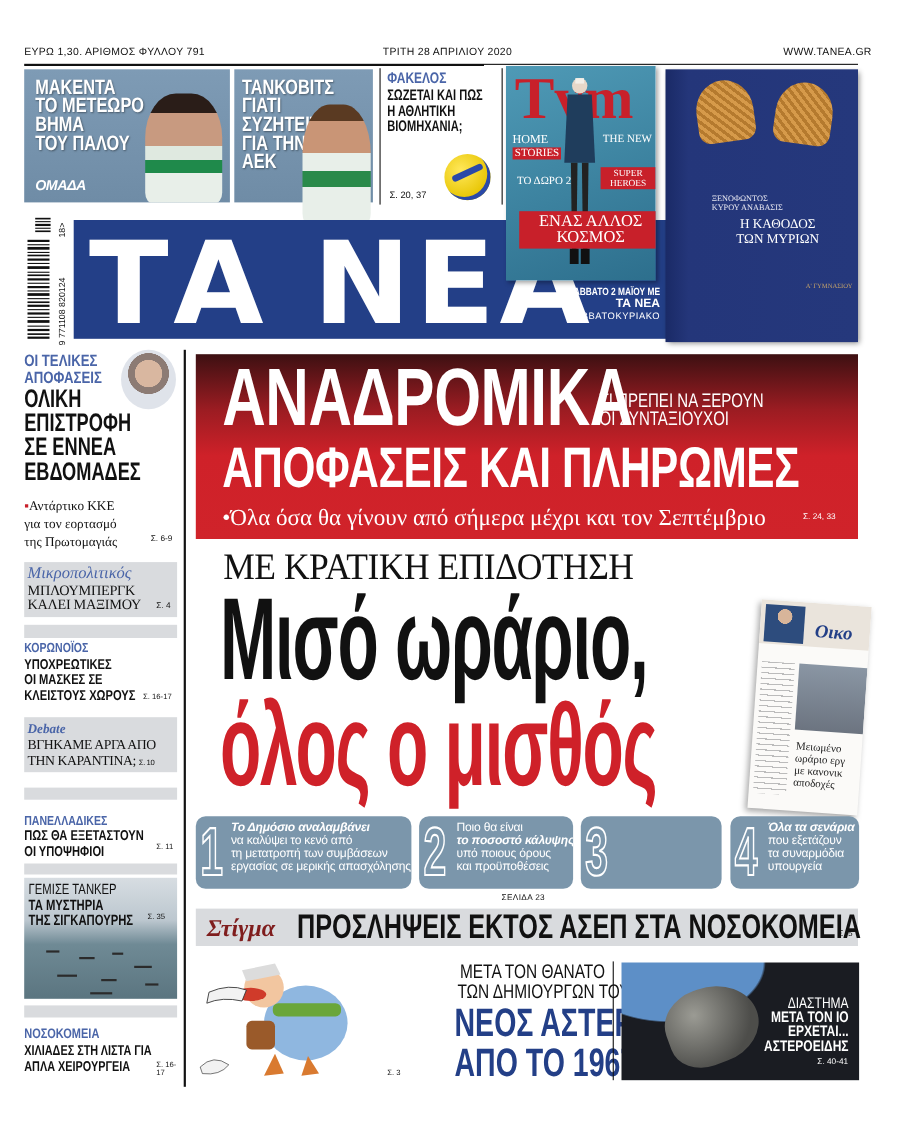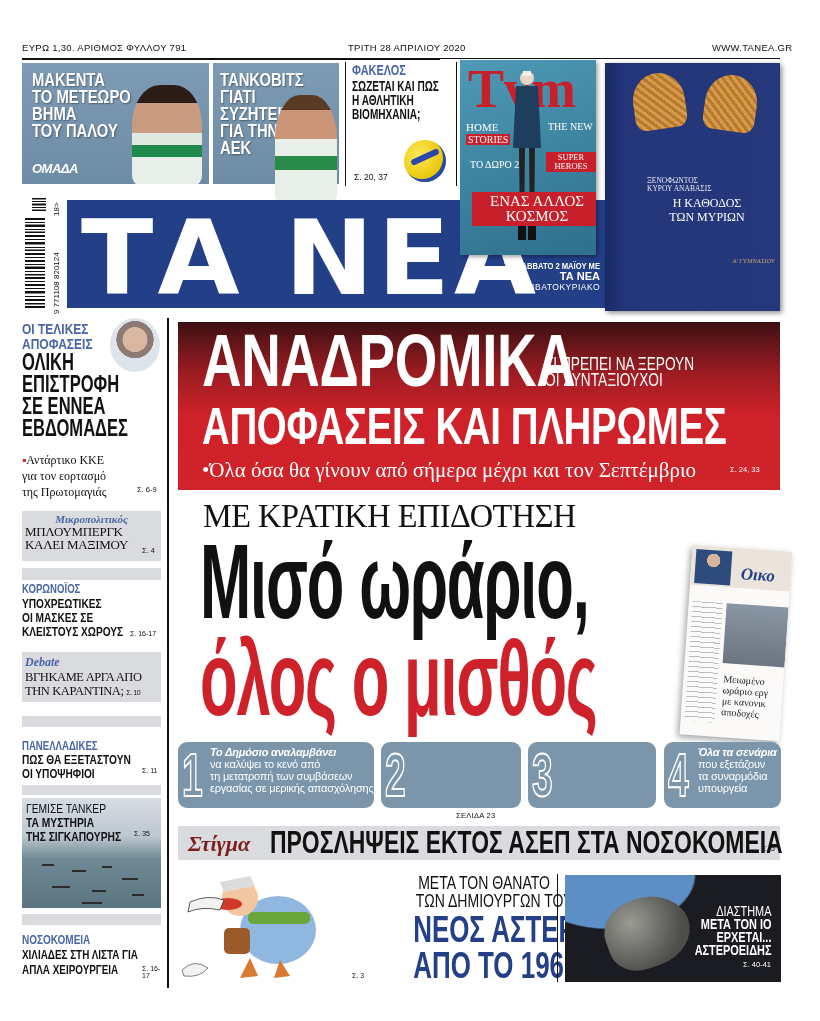--- a/index.html
+++ b/index.html
@@ -63,21 +63,21 @@
   .bold-cond { font-weight: bold; white-space: nowrap; transform-origin: left top; }
   #pm-photo { left: 88px; top: 0px; width: 50px; height: 54px; border-radius: 50%; background: radial-gradient(circle at 50% 40%, #d9b7a0 0 30%, #8c7b74 31% 45%, #dfe3ea 46%); }
   #lc1-kicker { left: 0; top: 3px; font-size: 15px; line-height: 15px; transform: scaleX(.8); }
   #lc1-title { left: 0; top: 33px; font-size: 23px; line-height: 22px; transform: scaleX(.72); }
   #lc1-bullet { left: 0; top: 134px; font-family: "Liberation Serif", serif; font-size: 12px; line-height: 16px; width: 140px; }
   #lc1-bullet .dot { color:#c8202a; }
   #lc1-page { left: 115px; top: 167px; font-size: 7.5px; }
 
   .grey-box { background: #d9dbde; }
   #box-micro { left: 0; top: 193px; width: 139px; height: 50px; padding: 2px 3px; }
-  #micro-kicker { font-family: "Liberation Serif", serif; font-style: italic; font-weight: bold; color: #4a65a8; font-size: 11px; text-align: center; }
+  #micro-kicker { font-family: "Liberation Serif", serif; font-style: italic; font-weight: normal; color: #4a65a8; font-size: 15px; }
   #micro-title { font-family: "Liberation Serif", serif; font-size: 13px; line-height: 13px; letter-spacing: -0.3px; }
   #micro-page { right: 6px; bottom: 6px; font-size: 7.5px; }
   #grey-strip1 { left: 0; top: 250px; width: 139px; height: 12px; }
 
   #lc2-kicker { left: 0; top: 264px; font-size: 12px; transform: scaleX(.8); }
   #lc2-title { left: 0; top: 279px; font-size: 13px; line-height: 14px; transform: scaleX(.78); }
   #lc2-page { left: 108px; top: 312px; font-size: 7px; }
 
   #box-debate { left: 0; top: 334px; width: 139px; height: 50px; padding: 3px 3px; }
   #debate-kicker { font-family: "Liberation Serif", serif; font-style: italic; font-weight: bold; color: #4a65a8; font-size: 12px; }
@@ -396,20 +396,26 @@
   <div class="point-num">1</div>
   <div class="point-text">
     <div><b>Το Δημόσιο αναλαμβάνει</b></div>
     <div>να καλύψει το κενό από</div>
     <div>τη μετατροπή των συμβάσεων</div>
     <div>εργασίας σε μερικής απασχόλησης</div>
   </div>
 </div>
 <div class="abs point" id="p2">
   <div class="point-num">2</div>
+  <div class="point-text">
+    <div>Ποιο θα είναι</div>
+    <div><b>το ποσοστό κάλυψης,</b></div>
+    <div>υπό ποιους όρους</div>
+    <div>και προϋποθέσεις</div>
+  </div>
 </div>
 <div class="abs point" id="p3">
   <div class="point-num">3</div>
 </div>
 <div class="abs point" id="p4">
   <div class="point-num">4</div>
   <div class="point-text">
     <div><b>Όλα τα σενάρια</b></div>
     <div>που εξετάζουν</div>
     <div>τα συναρμόδια</div>

